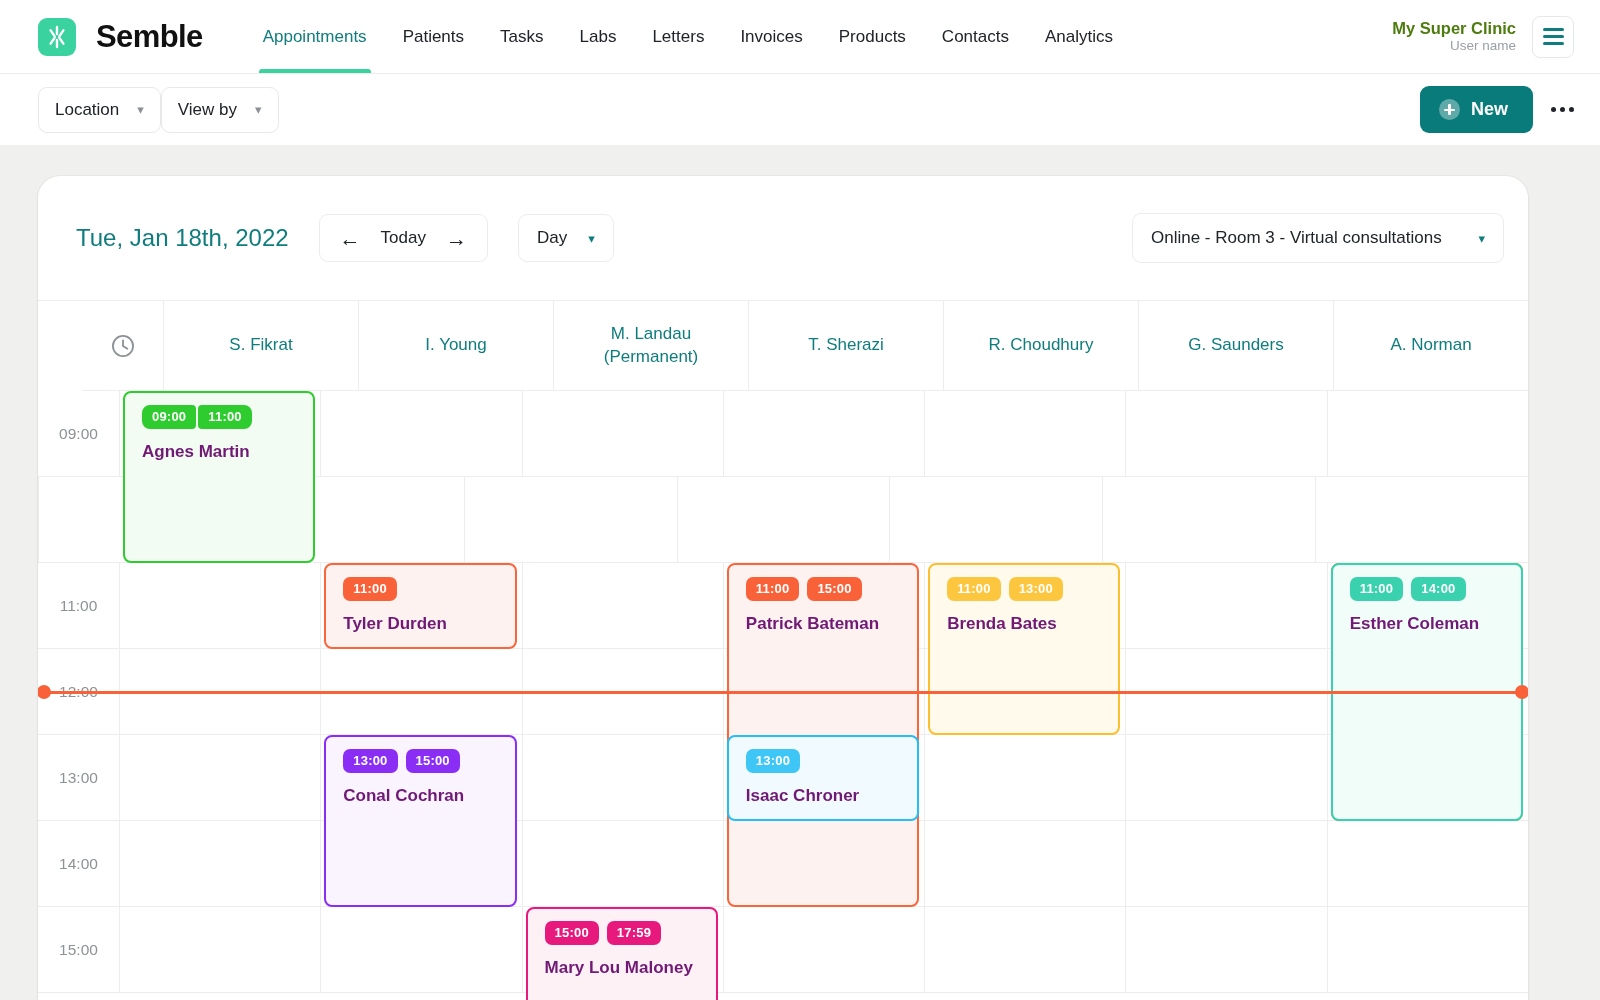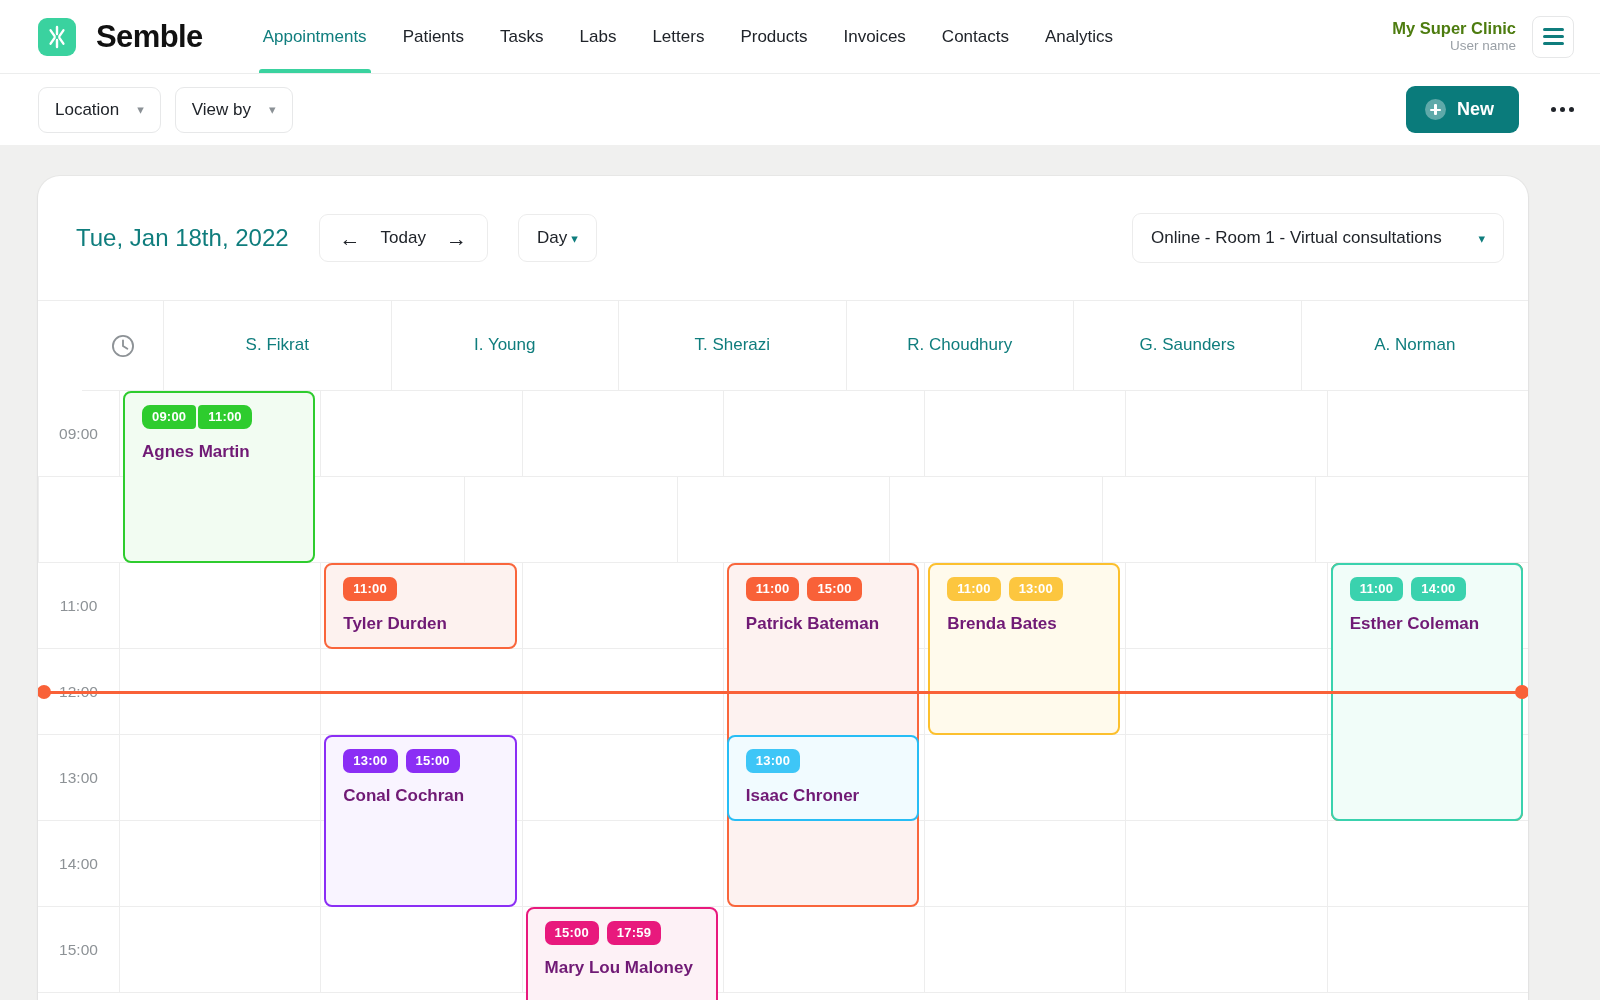--- a/index.html
+++ b/index.html
@@ -49,21 +49,20 @@
     width: 42px; height: 42px; border: 1px solid #e6e7e8; border-radius: 8px;
     background: #fff; display: flex; flex-direction: column; justify-content: center;
     align-items: center; gap: 4px; cursor: pointer; flex: none;
   }
   .burger i { display: block; width: 21px; height: 3px; background: #0f7d7d; border-radius: 2px; }
 
   
   .filterbar {
     height: 72px; background: #fff; border-top: 1px solid #eceded;
     display: flex; align-items: center; padding: 0 26px 0 38px;
-    gap: 14px;
   }
   .pillbtn {
     height: 46px; border: 1px solid #e7e8e9; border-radius: 9px; background: #fff;
     display: inline-flex; align-items: center; gap: 18px;
     padding: 0 16px; font-size: 17px; color: #20242a; cursor: pointer;
     font-weight: 400; white-space: nowrap;
   }
   .caret { color: #8b9196; font-size: 13px; line-height: 1; }
   .caret.teal { color: #0f7d7d; }
   .newbtn {
@@ -97,21 +96,21 @@
   }
   .cal-date { font-size: 24px; color: #0f7d7d; font-weight: 400; white-space: nowrap; }
   .todaybtn {
     height: 48px; border: 1px solid #ececec; border-radius: 9px; background: #fff;
     display: inline-flex; align-items: center; gap: 20px; padding: 0 20px;
     font-size: 17px; color: #20242a; cursor: pointer;
   }
   .arrowglyph { font-size: 21px; color: #20242a; line-height: 1; }
   .daybtn {
     height: 48px; border: 1px solid #ececec; border-radius: 9px; background: #fff;
-    display: inline-flex; align-items: center; gap: 4px; padding: 0 18px;
+    display: inline-flex; align-items: center; gap: 21px; padding: 0 18px;
     font-size: 17px; color: #20242a; cursor: pointer;
   }
   .roomselect {
     margin-left: auto; height: 50px; min-width: 372px;
     border: 1px solid #ececec; border-radius: 9px; background: #fff;
     display: inline-flex; align-items: center; justify-content: space-between;
     padding: 0 18px; font-size: 17px; color: #20242a; cursor: pointer;
     font-weight: 400; gap: 20px;
   }
 
@@ -194,24 +193,24 @@
     <div class="navitem">
         <span>Tasks</span>
       </div>
     <div class="navitem">
         <span>Labs</span>
       </div>
     <div class="navitem">
         <span>Letters</span>
       </div>
     <div class="navitem">
+        <span>Invoices</span>
+      </div>
+    <div class="navitem">
         <span>Products</span>
-      </div>
-    <div class="navitem">
-        <span>Invoices</span>
       </div>
     <div class="navitem">
         <span>Contacts</span>
       </div>
     <div class="navitem">
         <span>Analytics</span>
       </div>
   </nav>
 
   <div class="topbar-right">
@@ -257,41 +256,45 @@
       <span>Today</span>
       <span class="arrowglyph">→</span>
     </div>
 
     <div class="daybtn">
       <span>Day</span>
       <span class="caret teal">▾</span>
     </div>
 
     <div class="roomselect">
-      <span>Online - Room 1 - Virtual consultations</span>
+      <span>Online - Room 3 - Virtual consultations</span>
       <span class="caret teal">▾</span>
     </div>
   </div>
 
   <div class="grid">
 
     <div class="gridhead">
       <div class="gh-cell timecol">
         <svg class="clock-ico" viewBox="0 0 24 24">
           <circle cx="12" cy="12" r="9.3" fill="none" stroke="#8d9296" stroke-width="1.7"></circle>
           <path d="M12 6.8V12l4 2.6" fill="none" stroke="#8d9296" stroke-width="1.7" stroke-linecap="round"></path>
         </svg>
       </div>
       <div class="gh-cell">
           <span>S. Fikrat</span>
         </div>
       <div class="gh-cell">
           <span>I. Young</span>
         </div>
       <div class="gh-cell">
+          <span class="ml" style="white-space:pre-line">M. Landau
+(Permanent)</span>
+        </div>
+      <div class="gh-cell">
           <span>T. Sherazi</span>
         </div>
       <div class="gh-cell">
           <span>R. Choudhury</span>
         </div>
       <div class="gh-cell">
           <span>G. Saunders</span>
         </div>
       <div class="gh-cell">
           <span>A. Norman</span>

